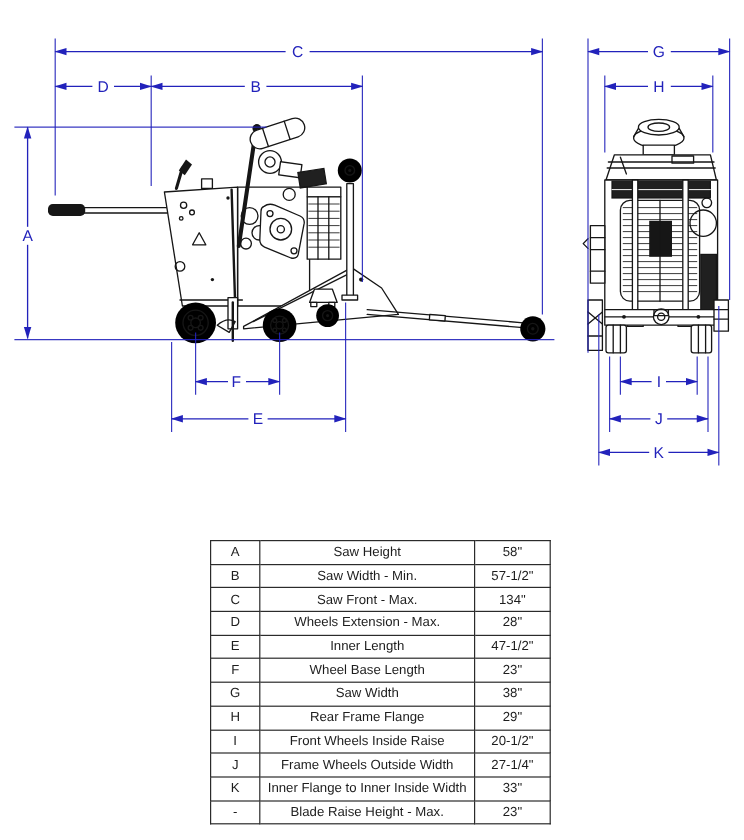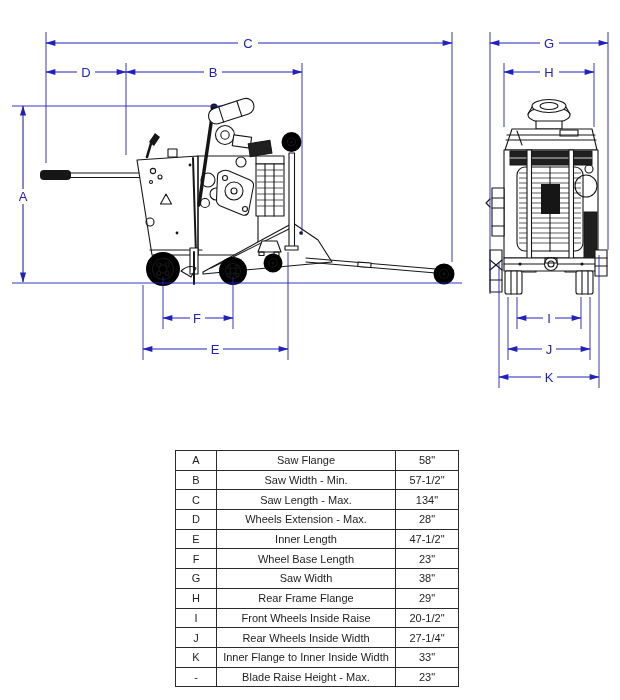--- a/index.html
+++ b/index.html
@@ -311,31 +311,31 @@
       <rect class="lblbg" x="541" y="370.5" width="16" height="13"></rect>
       <text class="dim" x="549" y="381.5">K</text>
     </g>
   </g>
 </svg>
 
 <table class="spec">
   <tbody>
     <tr>
       <td class="c1">A</td>
-      <td class="c2">Saw Flange</td>
+      <td class="c2">Saw Height</td>
       <td class="c3">58"</td>
     </tr>
     <tr>
       <td class="c1">B</td>
       <td class="c2">Saw Width - Min.</td>
       <td class="c3">57-1/2"</td>
     </tr>
     <tr>
       <td class="c1">C</td>
-      <td class="c2">Saw Length - Max.</td>
+      <td class="c2">Saw Front - Max.</td>
       <td class="c3">134"</td>
     </tr>
     <tr>
       <td class="c1">D</td>
       <td class="c2">Wheels Extension - Max.</td>
       <td class="c3">28"</td>
     </tr>
     <tr>
       <td class="c1">E</td>
       <td class="c2">Inner Length</td>
@@ -356,21 +356,21 @@
       <td class="c2">Rear Frame Flange</td>
       <td class="c3">29"</td>
     </tr>
     <tr>
       <td class="c1">I</td>
       <td class="c2">Front Wheels Inside Raise</td>
       <td class="c3">20-1/2"</td>
     </tr>
     <tr>
       <td class="c1">J</td>
-      <td class="c2">Rear Wheels Inside Width</td>
+      <td class="c2">Frame Wheels Outside Width</td>
       <td class="c3">27-1/4"</td>
     </tr>
     <tr>
       <td class="c1">K</td>
       <td class="c2">Inner Flange to Inner Inside Width</td>
       <td class="c3">33"</td>
     </tr>
     <tr>
       <td class="c1">-</td>
       <td class="c2">Blade Raise Height - Max.</td>

